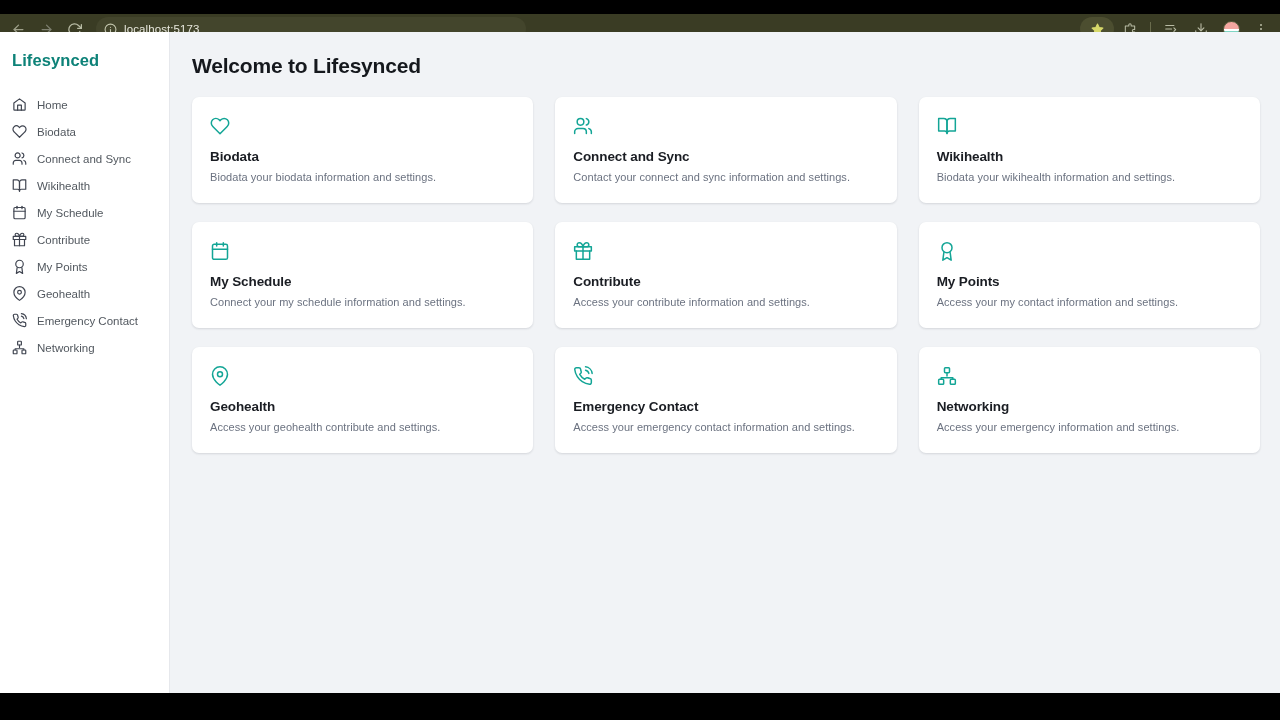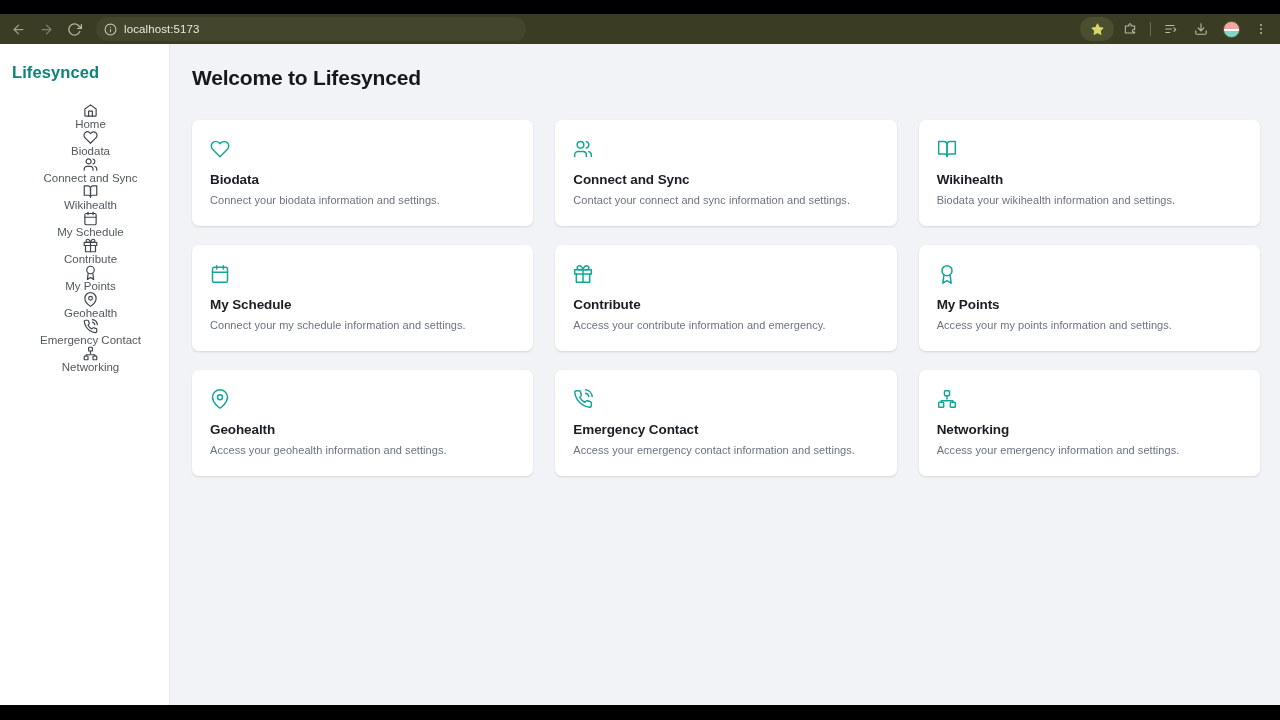--- a/index.html
+++ b/index.html
@@ -56,21 +56,21 @@
     width:1px; height:14px; background:#6a6c4d; margin:0 4px;
   }
   #avatar-icon {
     width:17px; height:17px; border-radius:50%;
     background:linear-gradient(#f4a6a0 0%, #f4a6a0 45%, #ffffff 45%, #ffffff 58%, #7fd6c4 58%, #7fd6c4 100%);
     border:1px solid #5d5f3f;
   }
 
   
   #page {
-    position:absolute; left:0; top:44px; width:1280px; height:661px;
+    position:absolute; left:0; top:32px; width:1280px; height:661px;
     background:#f1f3f6;
     display:flex;
     overflow:hidden;
   }
 
   
   #sidebar {
     width:170px; flex:0 0 170px; height:661px;
     background:#ffffff;
     border-right:1px solid #e6e8ec;
@@ -78,41 +78,41 @@
   }
   #brand {
     color:#0d8278; font-size:16.5px; font-weight:bold;
     padding:7px 0 0 12px; letter-spacing:0.1px;
   }
   #sidebar-nav { margin-top:21px; }
   .nav-item {
     display:flex; align-items:center;
     height:27px;
     padding-left:12px;
+    gap:10px;
     cursor:pointer;
-    flex-direction:column;
   }
   .nav-item .nav-icon {
     width:15px; height:15px; flex:0 0 15px;
     display:flex; align-items:center; justify-content:center;
     color:#3f4450;
   }
   .nav-item .nav-label {
     font-size:11.5px; color:#52585f; white-space:nowrap;
   }
 
   
   #main {
     flex:1; padding:22px 20px 0 22px;
     overflow:hidden;
   }
   #page-title {
     font-size:21px; font-weight:bold; color:#15181d;
     letter-spacing:-0.2px;
-    margin-bottom:30px;
+    margin-bottom:19px;
   }
   #card-grid {
     display:grid;
     grid-template-columns:repeat(3, 1fr);
     gap:19px 22px;
   }
   .card {
     background:#ffffff;
     border-radius:7px;
     padding:19px 18px 20px 18px;
@@ -338,21 +338,21 @@
 
     <div id="card-grid">
 
       <div class="card">
         <div class="card-icon">
             <svg width="20" height="20" viewBox="0 0 24 24" fill="none" stroke="currentColor" stroke-width="1.8" stroke-linecap="round" stroke-linejoin="round">
               <path d="M20.84 4.61a5.5 5.5 0 0 0-7.78 0L12 5.67l-1.06-1.06a5.5 5.5 0 0 0-7.78 7.78l1.06 1.06L12 21.23l7.78-7.78 1.06-1.06a5.5 5.5 0 0 0 0-7.78z"></path>
             </svg>
           </div>
         <div class="card-title">Biodata</div>
-        <div class="card-desc">Connect your biodata information and settings.</div>
+        <div class="card-desc">Biodata your biodata information and settings.</div>
       </div>
 
       <div class="card">
         <div class="card-icon">
             <svg width="20" height="20" viewBox="0 0 24 24" fill="none" stroke="currentColor" stroke-width="1.8" stroke-linecap="round" stroke-linejoin="round">
               <path d="M16 21v-2a4 4 0 0 0-4-4H6a4 4 0 0 0-4 4v2"></path>
               <circle cx="9" cy="7" r="4"></circle>
               <path d="M22 21v-2a4 4 0 0 0-3-3.87"></path>
               <path d="M16 3.13a4 4 0 0 1 0 7.75"></path>
             </svg>
@@ -389,43 +389,43 @@
         <div class="card-icon">
             <svg width="20" height="20" viewBox="0 0 24 24" fill="none" stroke="currentColor" stroke-width="1.8" stroke-linecap="round" stroke-linejoin="round">
               <polyline points="20 12 20 22 4 22 4 12"></polyline>
               <rect x="2" y="7" width="20" height="5"></rect>
               <line x1="12" y1="22" x2="12" y2="7"></line>
               <path d="M12 7H7.5a2.5 2.5 0 0 1 0-5C11 2 12 7 12 7z"></path>
               <path d="M12 7h4.5a2.5 2.5 0 0 0 0-5C13 2 12 7 12 7z"></path>
             </svg>
           </div>
         <div class="card-title">Contribute</div>
-        <div class="card-desc">Access your contribute information and emergency.</div>
+        <div class="card-desc">Access your contribute information and settings.</div>
       </div>
 
       <div class="card">
         <div class="card-icon">
             <svg width="20" height="20" viewBox="0 0 24 24" fill="none" stroke="currentColor" stroke-width="1.8" stroke-linecap="round" stroke-linejoin="round">
               <circle cx="12" cy="8" r="6"></circle>
               <polyline points="8.21 13.89 7 23 12 20 17 23 15.79 13.88"></polyline>
             </svg>
           </div>
         <div class="card-title">My Points</div>
-        <div class="card-desc">Access your my points information and settings.</div>
+        <div class="card-desc">Access your my contact information and settings.</div>
       </div>
 
       <div class="card">
         <div class="card-icon">
             <svg width="20" height="20" viewBox="0 0 24 24" fill="none" stroke="currentColor" stroke-width="1.8" stroke-linecap="round" stroke-linejoin="round">
               <path d="M21 10c0 7-9 13-9 13s-9-6-9-13a9 9 0 0 1 18 0z"></path>
               <circle cx="12" cy="10" r="3"></circle>
             </svg>
           </div>
         <div class="card-title">Geohealth</div>
-        <div class="card-desc">Access your geohealth information and settings.</div>
+        <div class="card-desc">Access your geohealth contribute and settings.</div>
       </div>
 
       <div class="card">
         <div class="card-icon">
             <svg width="20" height="20" viewBox="0 0 24 24" fill="none" stroke="currentColor" stroke-width="1.8" stroke-linecap="round" stroke-linejoin="round">
               <path d="M15.05 5A5 5 0 0 1 19 8.95M15.05 1A9 9 0 0 1 23 8.94"></path>
               <path d="M22 16.92v3a2 2 0 0 1-2.18 2 19.79 19.79 0 0 1-8.63-3.07 19.5 19.5 0 0 1-6-6 19.79 19.79 0 0 1-3.07-8.67A2 2 0 0 1 4.11 2h3a2 2 0 0 1 2 1.72 12.84 12.84 0 0 0 .7 2.81 2 2 0 0 1-.45 2.11L8.09 9.91a16 16 0 0 0 6 6l1.27-1.27a2 2 0 0 1 2.11-.45 12.84 12.84 0 0 0 2.81.7A2 2 0 0 1 22 16.92z"></path>
             </svg>
           </div>
         <div class="card-title">Emergency Contact</div>

